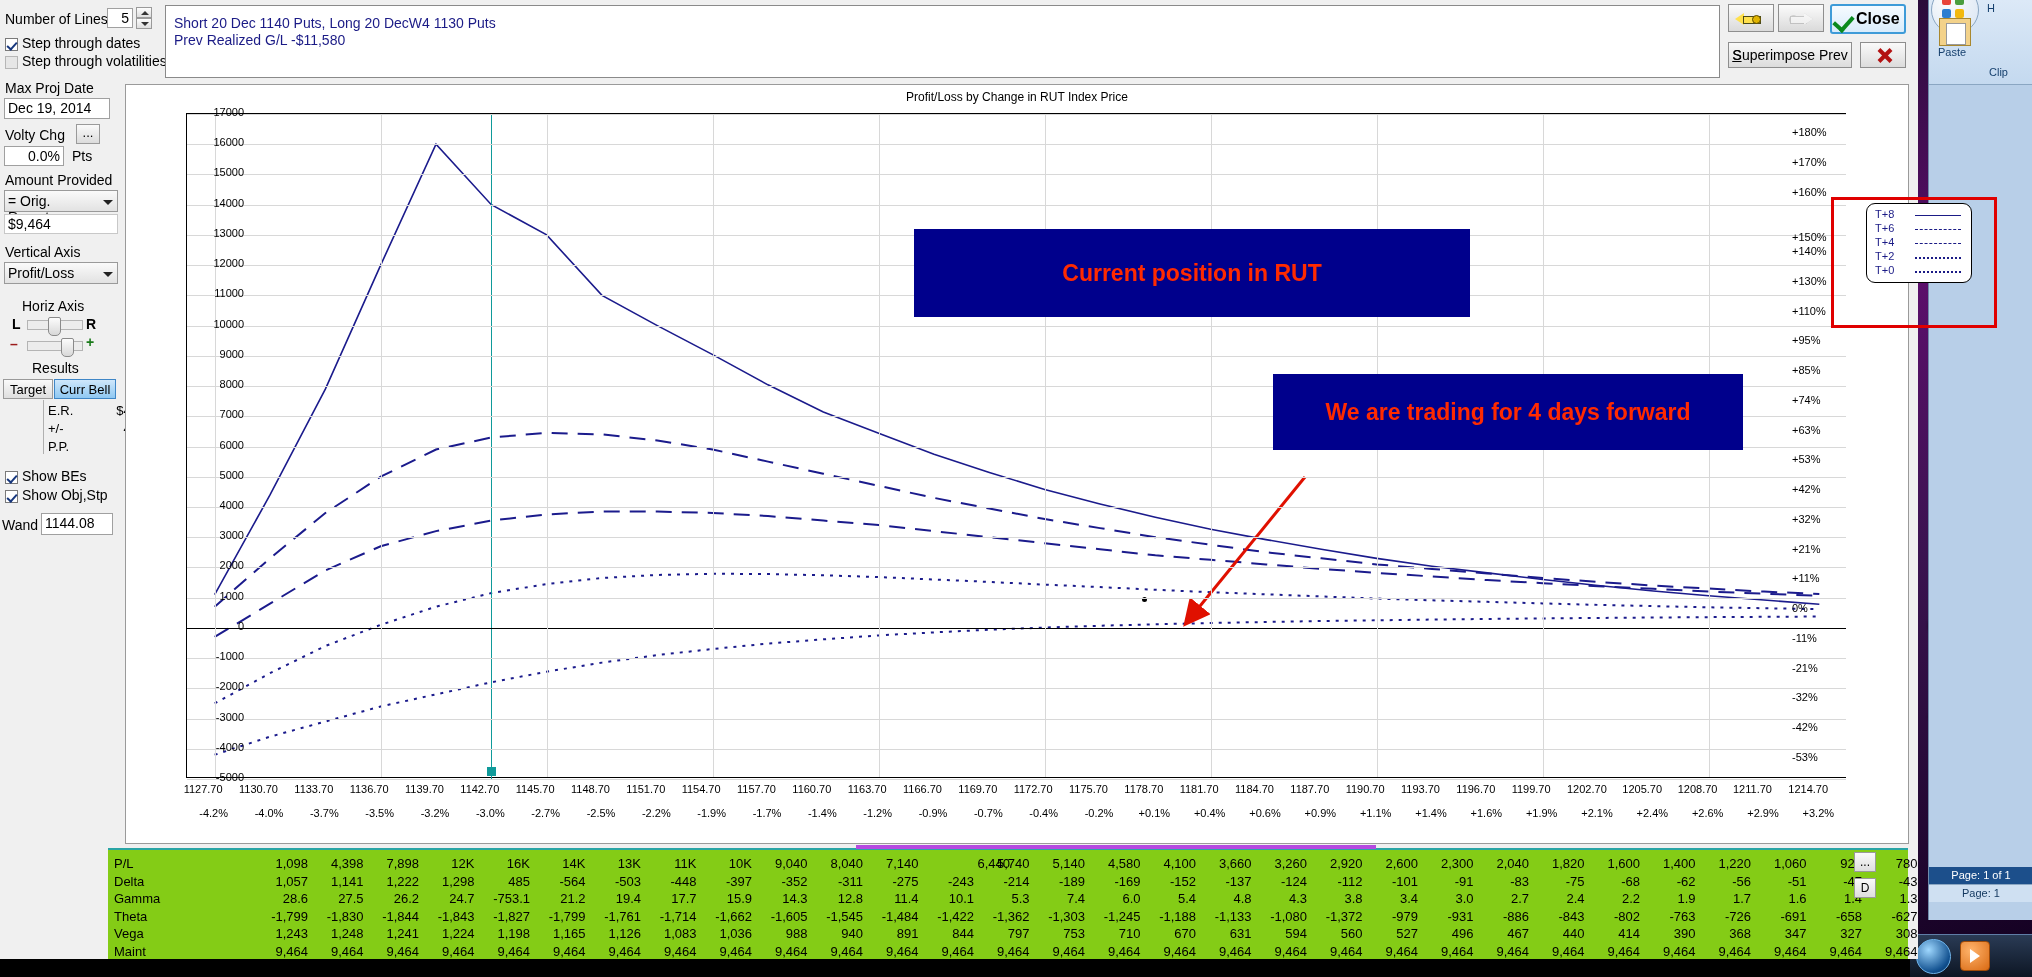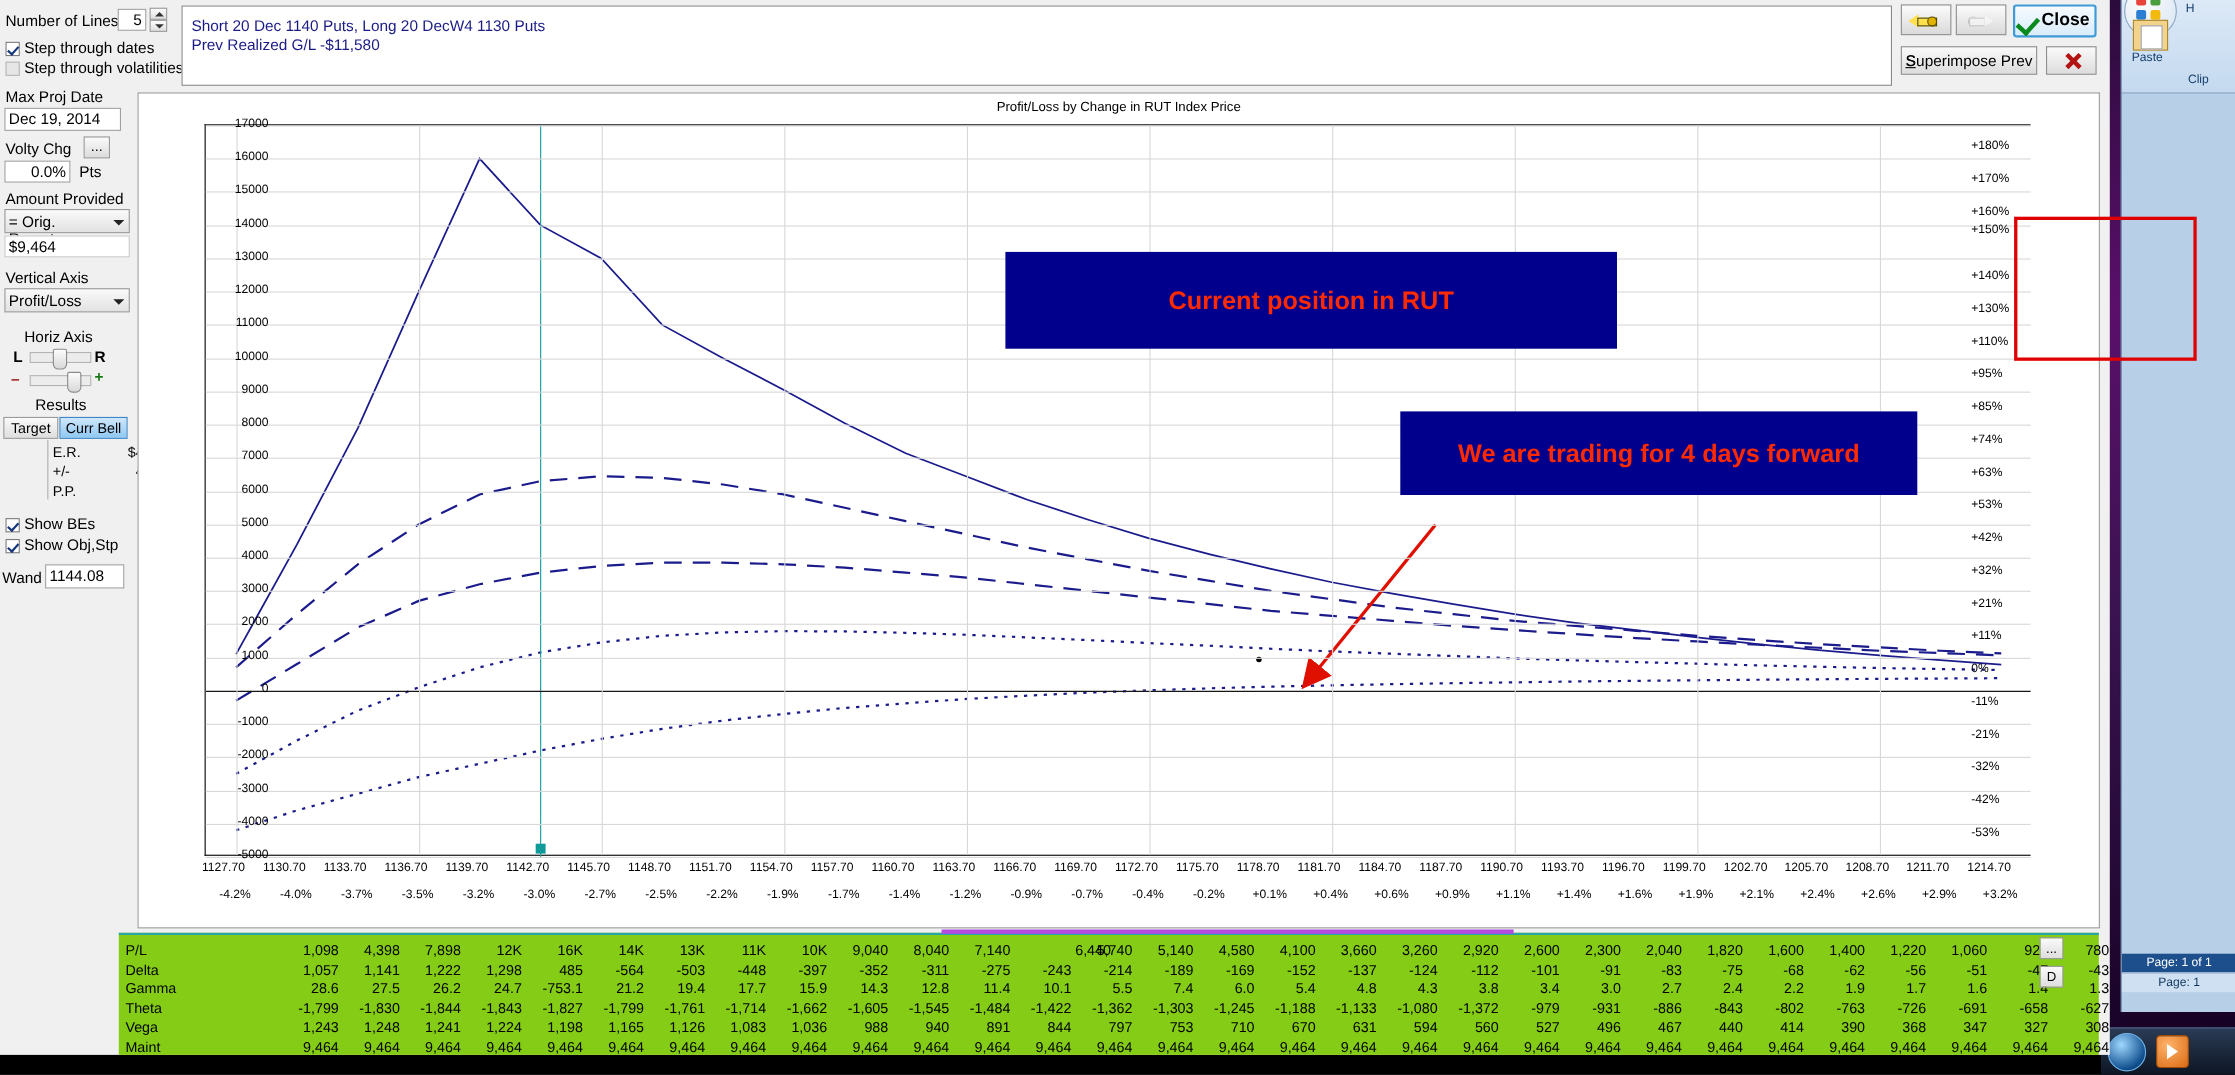--- a/index.html
+++ b/index.html
@@ -337,20 +337,32 @@
           <div class="grid-v" style="left: 1023.67px;"></div>
           <div class="grid-v" style="left: 1189.67px;"></div>
           <div class="grid-v" style="left: 1355.67px;"></div>
           <div class="grid-v" style="left: 1521.67px;"></div>
         </div>
 
       <div class="callout c1">Current position in RUT</div>
       <div class="callout c2">We are trading for 4 days forward</div>
 
       <div class="redbox"></div>
+      <div class="legendbox">
+        <div class="lgrow" style="top:4px">T+8</div>
+        <div class="lgline" style="top:11px"></div>
+        <div class="lgrow" style="top:18px">T+6</div>
+        <div class="lgline" style="top:25px;border-top-style:dashed"></div>
+        <div class="lgrow" style="top:32px">T+4</div>
+        <div class="lgline" style="top:39px;border-top-style:dashed"></div>
+        <div class="lgrow" style="top:46px">T+2</div>
+        <div class="lgline" style="top:53px;border-top-style:dotted;border-top-width:2px"></div>
+        <div class="lgrow" style="top:60px">T+0</div>
+        <div class="lgline" style="top:67px;border-top-style:dotted;border-top-width:2px"></div>
+      </div>
     <div class="ytick" style="top: 21px;">17000</div>
         <div class="ytick" style="top: 51.2273px;">16000</div>
         <div class="ytick" style="top: 81.4545px;">15000</div>
         <div class="ytick" style="top: 111.682px;">14000</div>
         <div class="ytick" style="top: 141.909px;">13000</div>
         <div class="ytick" style="top: 172.136px;">12000</div>
         <div class="ytick" style="top: 202.364px;">11000</div>
         <div class="ytick" style="top: 232.591px;">10000</div>
         <div class="ytick" style="top: 262.818px;">9000</div>
         <div class="ytick" style="top: 293.045px;">8000</div>
@@ -363,21 +375,21 @@
         <div class="ytick" style="top: 504.636px;">1000</div>
         <div class="ytick" style="top: 534.864px;">0</div>
         <div class="ytick" style="top: 565.091px;">-1000</div>
         <div class="ytick" style="top: 595.318px;">-2000</div>
         <div class="ytick" style="top: 625.545px;">-3000</div>
         <div class="ytick" style="top: 655.773px;">-4000</div>
         <div class="ytick" style="top: 686px;">-5000</div>
         <div class="ytick2" style="top: 41px;">+180%</div>
         <div class="ytick2" style="top: 70.7619px;">+170%</div>
         <div class="ytick2" style="top: 100.524px;">+160%</div>
-        <div class="ytick2" style="top: 118px;">+150%</div>
+        <div class="ytick2" style="top: 146px;">+150%</div>
         <div class="ytick2" style="top: 160.048px;">+140%</div>
         <div class="ytick2" style="top: 189.81px;">+130%</div>
         <div class="ytick2" style="top: 219.571px;">+110%</div>
         <div class="ytick2" style="top: 249.333px;">+95%</div>
         <div class="ytick2" style="top: 279.095px;">+85%</div>
         <div class="ytick2" style="top: 308.857px;">+74%</div>
         <div class="ytick2" style="top: 338.619px;">+63%</div>
         <div class="ytick2" style="top: 368.381px;">+53%</div>
         <div class="ytick2" style="top: 398.143px;">+42%</div>
         <div class="ytick2" style="top: 427.905px;">+32%</div>
@@ -528,21 +540,21 @@
             <div class="gv" style="left: 306.5px;">24.7</div>
             <div class="gv" style="left: 362px;">-753.1</div>
             <div class="gv" style="left: 417.5px;">21.2</div>
             <div class="gv" style="left: 473px;">19.4</div>
             <div class="gv" style="left: 528.5px;">17.7</div>
             <div class="gv" style="left: 584px;">15.9</div>
             <div class="gv" style="left: 639.5px;">14.3</div>
             <div class="gv" style="left: 695px;">12.8</div>
             <div class="gv" style="left: 750.5px;">11.4</div>
             <div class="gv" style="left: 806px;">10.1</div>
-            <div class="gv" style="left: 861.5px;">5.5</div>
+            <div class="gv" style="left: 861.5px;">5.3</div>
             <div class="gv" style="left: 917px;">7.4</div>
             <div class="gv" style="left: 972.5px;">6.0</div>
             <div class="gv" style="left: 1028px;">5.4</div>
             <div class="gv" style="left: 1083.5px;">4.8</div>
             <div class="gv" style="left: 1139px;">4.3</div>
             <div class="gv" style="left: 1194.5px;">3.8</div>
             <div class="gv" style="left: 1250px;">3.4</div>
             <div class="gv" style="left: 1305.5px;">3.0</div>
             <div class="gv" style="left: 1361px;">2.7</div>
             <div class="gv" style="left: 1416.5px;">2.4</div>

